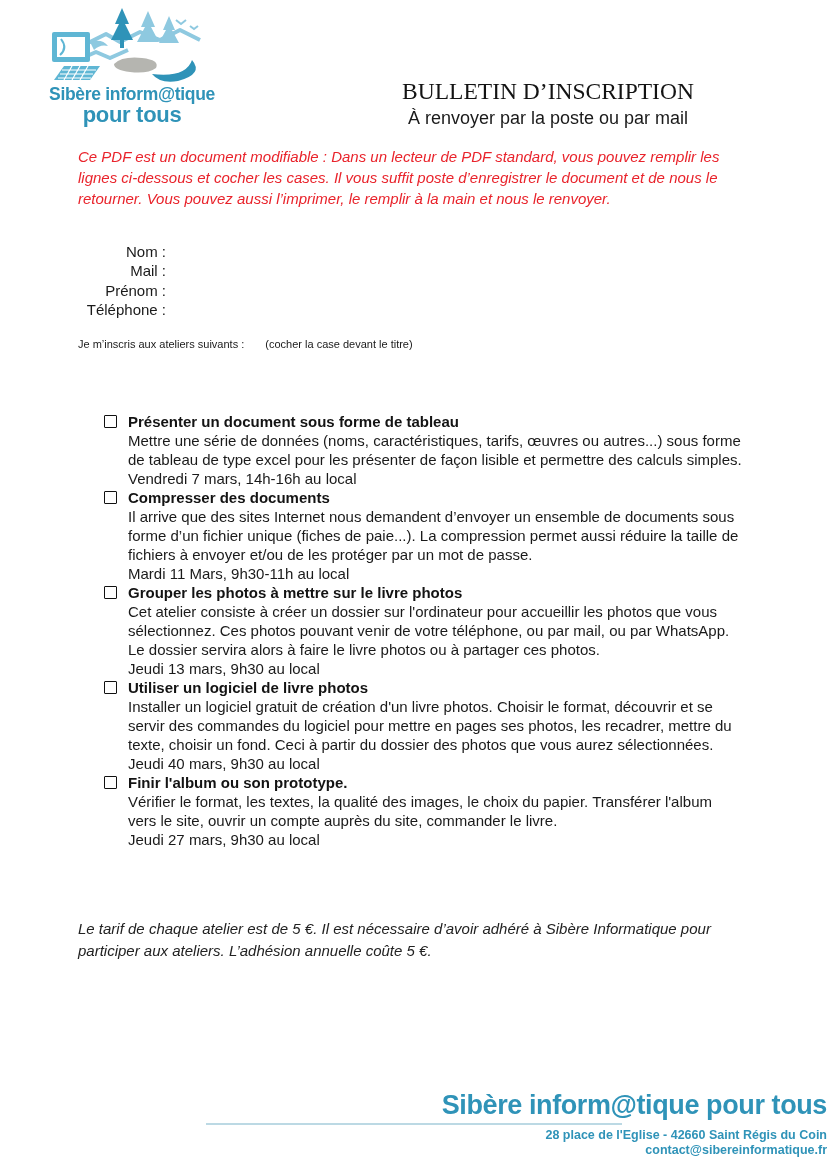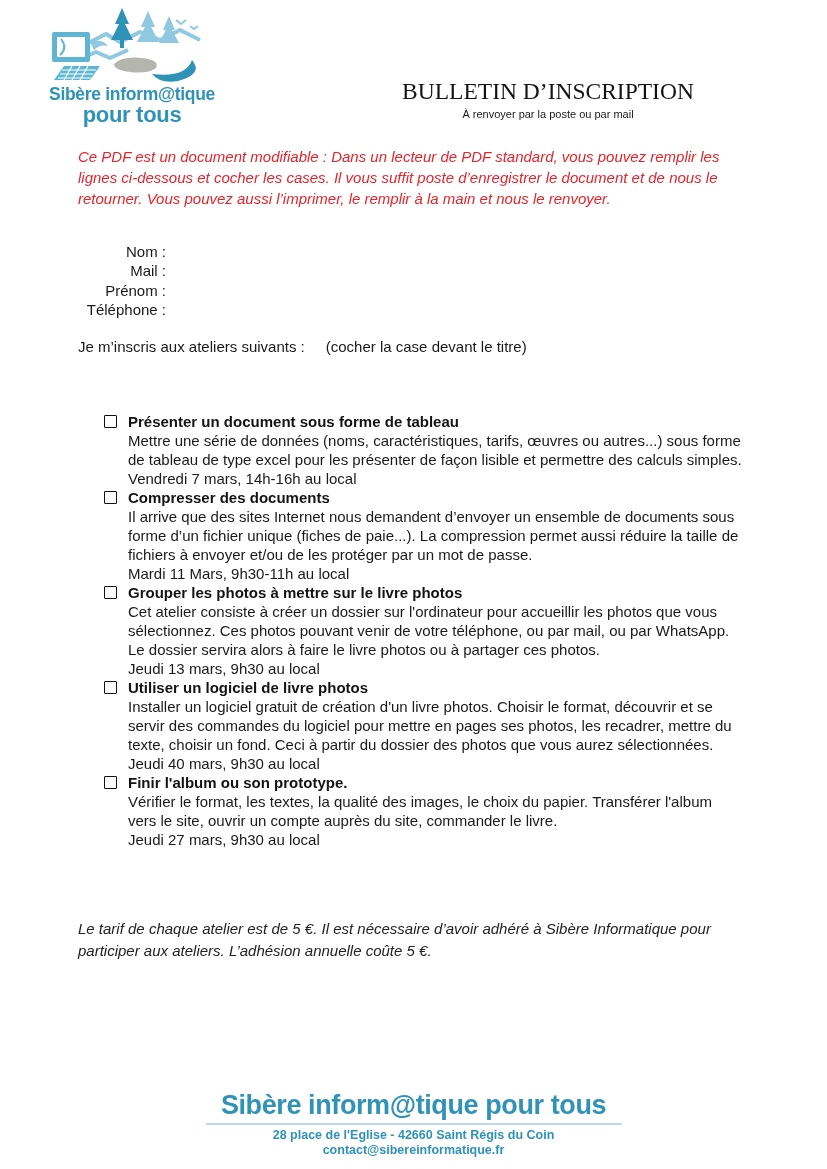--- a/index.html
+++ b/index.html
@@ -36,21 +36,21 @@
     text-align: center;
   }
   .title-block h1 {
     font-family: "Liberation Serif", "DejaVu Serif", serif;
     font-size: 23.5px;
     font-weight: normal;
     color: #131313;
     white-space: nowrap;
   }
   .title-block .subtitle {
-    font-size: 11px;
+    font-size: 18px;
     color: #1a1a1a;
     margin-top: 3px;
   }
 
   
   .notice {
     position: absolute;
     left: 78px;
     top: 146px;
     width: 652px;
@@ -85,21 +85,21 @@
     font-family: "Liberation Sans", sans-serif;
     font-size: 15px;
     height: 18px;
   }
 
   
   .enroll-line {
     position: absolute;
     left: 78px;
     top: 338px;
-    font-size: 15px;
+    font-size: 11px;
     color: #1a1a1a;
   }
   .enroll-line .hint { margin-left: 21px; }
 
   
   .workshops {
     position: absolute;
     left: 78px;
     top: 412px;
     width: 664px;
@@ -146,21 +146,21 @@
     color: #222222;
     margin-top: 30px;
   }
 
   
   .footer {
     position: absolute;
     left: 0;
     top: 1090px;
     width: 100%;
-    text-align: center;
+    text-align: right;
     color: #2f93b8;
   }
   .footer-title {
     font-size: 27px;
     font-weight: bold;
     letter-spacing: -0.4px;
     line-height: 30px;
   }
   .footer-rule {
     width: 416px;

